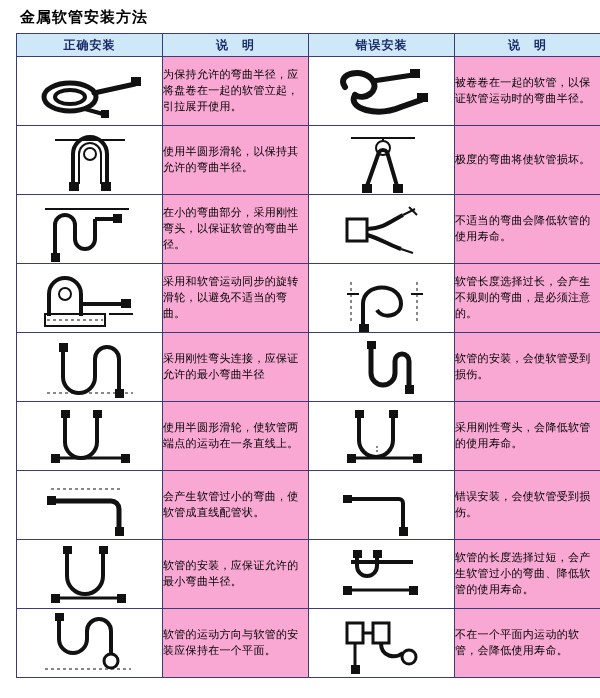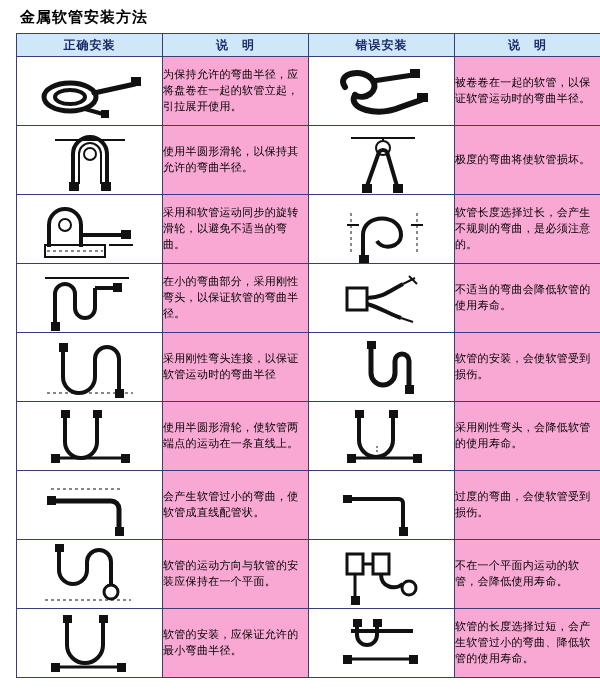--- a/index.html
+++ b/index.html
@@ -150,20 +150,48 @@
             </svg>
           </div>
         </td>
         <td class="txt-cell">极度的弯曲将使软管损坏。</td>
       </tr>
 
       <tr>
         <td class="img-cell">
           <div class="svgwrap">
             <svg width="130" height="68" viewBox="0 0 130 68">
+              <path d="M30 60 L30 30 A10 10 0 0 1 50 30 L50 44 A10 10 0 0 0 70 44 L70 24" fill="none" stroke="#111" stroke-width="4"></path>
+              <path d="M70 24 L92 24" stroke="#111" stroke-width="4" fill="none"></path>
+              <rect x="26" y="58" width="9" height="9" fill="#111"></rect>
+              <rect x="88" y="19" width="9" height="9" fill="#111"></rect>
+              <path d="M20 14 L104 14" stroke="#111" stroke-width="2"></path>
+            </svg>
+          </div>
+        </td>
+        <td class="txt-cell">在小的弯曲部分，采用刚性弯头，以保证软管的弯曲半径。</td>
+        <td class="img-cell">
+          <div class="svgwrap">
+            <svg width="130" height="68" viewBox="0 0 130 68">
+              <rect x="30" y="24" width="20" height="22" fill="none" stroke="#111" stroke-width="3"></rect>
+              <path d="M50 34 C66 34 74 26 86 20" fill="none" stroke="#111" stroke-width="4"></path>
+              <path d="M50 40 C64 44 72 50 84 54" fill="none" stroke="#111" stroke-width="4"></path>
+              <path d="M86 20 L98 14" stroke="#111" stroke-width="2"></path>
+              <path d="M84 54 L96 58" stroke="#111" stroke-width="2"></path>
+              <path d="M92 12 L100 20" stroke="#111" stroke-width="2"></path>
+            </svg>
+          </div>
+        </td>
+        <td class="txt-cell">不适当的弯曲会降低软管的使用寿命。</td>
+      </tr>
+
+      <tr>
+        <td class="img-cell">
+          <div class="svgwrap">
+            <svg width="130" height="68" viewBox="0 0 130 68">
               <path d="M24 52 L24 30 A16 16 0 0 1 56 30 L56 52" fill="none" stroke="#111" stroke-width="4"></path>
               <circle cx="40" cy="30" r="6" fill="none" stroke="#111" stroke-width="2"></circle>
               <rect x="20" y="50" width="60" height="12" fill="none" stroke="#111" stroke-width="2"></rect>
               <path d="M22 56 L78 56" stroke="#111" stroke-width="1" stroke-dasharray="3 3"></path>
               <path d="M56 40 L100 40" stroke="#111" stroke-width="4" fill="none"></path>
               <rect x="96" y="35" width="10" height="9" fill="#111"></rect>
               <path d="M84 50 L108 50" stroke="#111" stroke-width="2"></path>
             </svg>
           </div>
         </td>
@@ -180,56 +208,28 @@
             </svg>
           </div>
         </td>
         <td class="txt-cell">软管长度选择过长，会产生不规则的弯曲，是必须注意的。</td>
       </tr>
 
       <tr>
         <td class="img-cell">
           <div class="svgwrap">
             <svg width="130" height="68" viewBox="0 0 130 68">
-              <path d="M30 60 L30 30 A10 10 0 0 1 50 30 L50 44 A10 10 0 0 0 70 44 L70 24" fill="none" stroke="#111" stroke-width="4"></path>
-              <path d="M70 24 L92 24" stroke="#111" stroke-width="4" fill="none"></path>
-              <rect x="26" y="58" width="9" height="9" fill="#111"></rect>
-              <rect x="88" y="19" width="9" height="9" fill="#111"></rect>
-              <path d="M20 14 L104 14" stroke="#111" stroke-width="2"></path>
-            </svg>
-          </div>
-        </td>
-        <td class="txt-cell">在小的弯曲部分，采用刚性弯头，以保证软管的弯曲半径。</td>
-        <td class="img-cell">
-          <div class="svgwrap">
-            <svg width="130" height="68" viewBox="0 0 130 68">
-              <rect x="30" y="24" width="20" height="22" fill="none" stroke="#111" stroke-width="3"></rect>
-              <path d="M50 34 C66 34 74 26 86 20" fill="none" stroke="#111" stroke-width="4"></path>
-              <path d="M50 40 C64 44 72 50 84 54" fill="none" stroke="#111" stroke-width="4"></path>
-              <path d="M86 20 L98 14" stroke="#111" stroke-width="2"></path>
-              <path d="M84 54 L96 58" stroke="#111" stroke-width="2"></path>
-              <path d="M92 12 L100 20" stroke="#111" stroke-width="2"></path>
-            </svg>
-          </div>
-        </td>
-        <td class="txt-cell">不适当的弯曲会降低软管的使用寿命。</td>
-      </tr>
-
-      <tr>
-        <td class="img-cell">
-          <div class="svgwrap">
-            <svg width="130" height="68" viewBox="0 0 130 68">
               <path d="M38 16 L38 44 A16 16 0 0 0 70 44 L70 26 A12 12 0 0 1 94 26 L94 56" fill="none" stroke="#111" stroke-width="4"></path>
               <rect x="34" y="10" width="9" height="9" fill="#111"></rect>
               <rect x="90" y="56" width="9" height="9" fill="#111"></rect>
               <path d="M22 60 L108 60" stroke="#111" stroke-width="1" stroke-dasharray="3 3"></path>
             </svg>
           </div>
         </td>
-        <td class="txt-cell">采用刚性弯头连接，以保证软管运动时的弯曲半径</td>
+        <td class="txt-cell">采用刚性弯头连接，应保证允许的最小弯曲半径</td>
         <td class="img-cell">
           <div class="svgwrap">
             <svg width="130" height="68" viewBox="0 0 130 68">
               <path d="M54 12 L54 40 A12 12 0 0 0 78 40 L78 28 A7 7 0 0 1 92 28 L92 52" fill="none" stroke="#111" stroke-width="5"></path>
               <rect x="50" y="8" width="9" height="8" fill="#111"></rect>
               <rect x="88" y="52" width="9" height="9" fill="#111"></rect>
             </svg>
           </div>
         </td>
         <td class="txt-cell">软管的安装，会使软管受到损伤。</td>
@@ -279,49 +279,21 @@
         <td class="txt-cell">会产生软管过小的弯曲，使软管成直线配管状。</td>
         <td class="img-cell">
           <div class="svgwrap">
             <svg width="130" height="68" viewBox="0 0 130 68">
               <path d="M30 28 L82 28 A4 4 0 0 1 86 32 L86 56" fill="none" stroke="#111" stroke-width="4"></path>
               <rect x="26" y="24" width="9" height="8" fill="#111"></rect>
               <rect x="82" y="56" width="9" height="9" fill="#111"></rect>
             </svg>
           </div>
         </td>
-        <td class="txt-cell">过度的弯曲，会使软管受到损伤。</td>
-      </tr>
-
-      <tr>
-        <td class="img-cell">
-          <div class="svgwrap">
-            <svg width="130" height="68" viewBox="0 0 130 68">
-              <path d="M34 8 L34 30 A14 14 0 0 0 62 30 L62 22 A12 12 0 0 1 86 22 L86 46" fill="none" stroke="#111" stroke-width="4"></path>
-              <rect x="30" y="4" width="9" height="8" fill="#111"></rect>
-              <circle cx="86" cy="52" r="7" fill="none" stroke="#111" stroke-width="3"></circle>
-              <path d="M20 60 L106 60" stroke="#111" stroke-width="1" stroke-dasharray="3 3"></path>
-            </svg>
-          </div>
-        </td>
-        <td class="txt-cell">软管的运动方向与软管的安装应保持在一个平面。</td>
-        <td class="img-cell">
-          <div class="svgwrap">
-            <svg width="130" height="68" viewBox="0 0 130 68">
-              <rect x="30" y="14" width="16" height="20" fill="none" stroke="#111" stroke-width="3"></rect>
-              <rect x="56" y="14" width="16" height="20" fill="none" stroke="#111" stroke-width="3"></rect>
-              <path d="M46 24 L56 24" stroke="#111" stroke-width="3"></path>
-              <path d="M64 34 C64 48 78 50 86 44" fill="none" stroke="#111" stroke-width="4"></path>
-              <circle cx="92" cy="48" r="7" fill="none" stroke="#111" stroke-width="3"></circle>
-              <path d="M38 34 L38 58" stroke="#111" stroke-width="3"></path>
-              <rect x="34" y="56" width="9" height="9" fill="#111"></rect>
-            </svg>
-          </div>
-        </td>
-        <td class="txt-cell">不在一个平面内运动的软管，会降低使用寿命。</td>
+        <td class="txt-cell">错误安装，会使软管受到损伤。</td>
       </tr>
 
       <tr>
         <td class="img-cell">
           <div class="svgwrap">
             <svg width="130" height="68" viewBox="0 0 130 68">
               <path d="M42 10 L42 36 A18 18 0 0 0 78 36 L78 10" fill="none" stroke="#111" stroke-width="4"></path>
               <rect x="38" y="6" width="9" height="8" fill="#111"></rect>
               <rect x="74" y="6" width="9" height="8" fill="#111"></rect>
               <path d="M30 58 L96 58" stroke="#111" stroke-width="3"></path>
@@ -341,15 +313,43 @@
               <rect x="56" y="10" width="9" height="8" fill="#111"></rect>
               <path d="M30 50 L96 50" stroke="#111" stroke-width="3"></path>
               <rect x="26" y="46" width="9" height="9" fill="#111"></rect>
               <rect x="92" y="46" width="9" height="9" fill="#111"></rect>
             </svg>
           </div>
         </td>
         <td class="txt-cell">软管的长度选择过短，会产生软管过小的弯曲、降低软管的使用寿命。</td>
       </tr>
 
+      <tr>
+        <td class="img-cell">
+          <div class="svgwrap">
+            <svg width="130" height="68" viewBox="0 0 130 68">
+              <path d="M34 8 L34 30 A14 14 0 0 0 62 30 L62 22 A12 12 0 0 1 86 22 L86 46" fill="none" stroke="#111" stroke-width="4"></path>
+              <rect x="30" y="4" width="9" height="8" fill="#111"></rect>
+              <circle cx="86" cy="52" r="7" fill="none" stroke="#111" stroke-width="3"></circle>
+              <path d="M20 60 L106 60" stroke="#111" stroke-width="1" stroke-dasharray="3 3"></path>
+            </svg>
+          </div>
+        </td>
+        <td class="txt-cell">软管的运动方向与软管的安装应保持在一个平面。</td>
+        <td class="img-cell">
+          <div class="svgwrap">
+            <svg width="130" height="68" viewBox="0 0 130 68">
+              <rect x="30" y="14" width="16" height="20" fill="none" stroke="#111" stroke-width="3"></rect>
+              <rect x="56" y="14" width="16" height="20" fill="none" stroke="#111" stroke-width="3"></rect>
+              <path d="M46 24 L56 24" stroke="#111" stroke-width="3"></path>
+              <path d="M64 34 C64 48 78 50 86 44" fill="none" stroke="#111" stroke-width="4"></path>
+              <circle cx="92" cy="48" r="7" fill="none" stroke="#111" stroke-width="3"></circle>
+              <path d="M38 34 L38 58" stroke="#111" stroke-width="3"></path>
+              <rect x="34" y="56" width="9" height="9" fill="#111"></rect>
+            </svg>
+          </div>
+        </td>
+        <td class="txt-cell">不在一个平面内运动的软管，会降低使用寿命。</td>
+      </tr>
+
     </tbody>
   </table>
 </div>
 
 </body></html>

